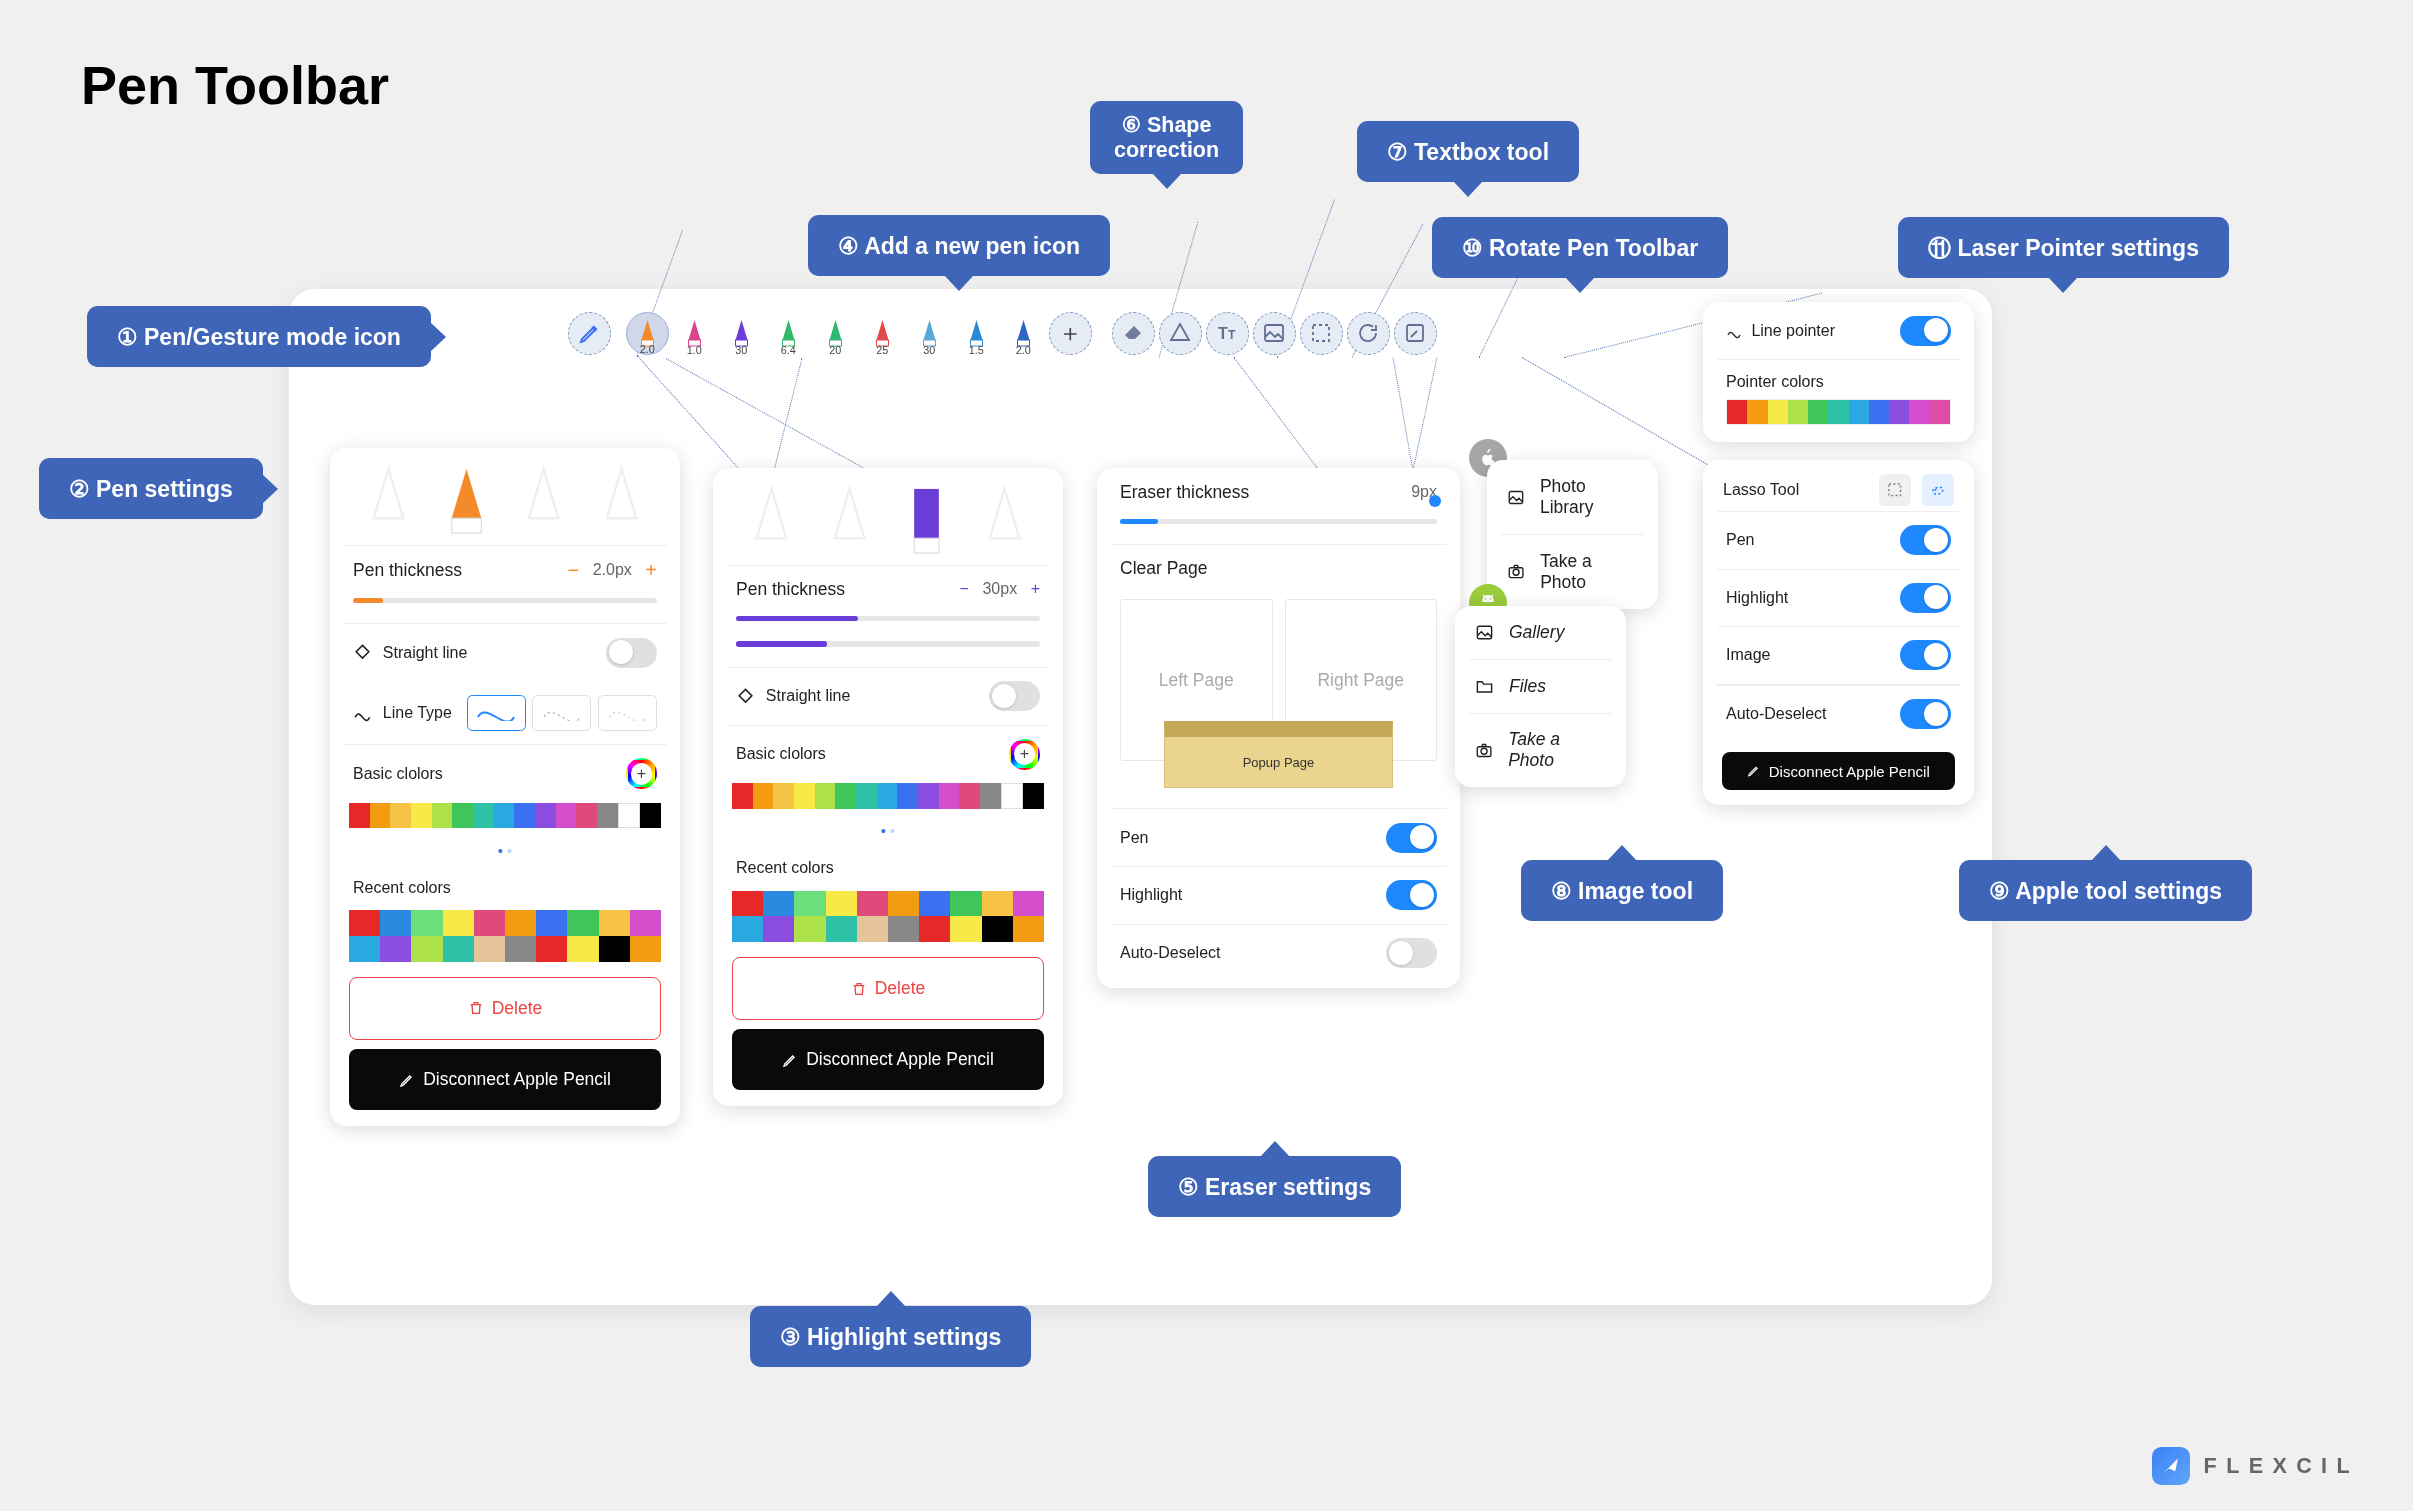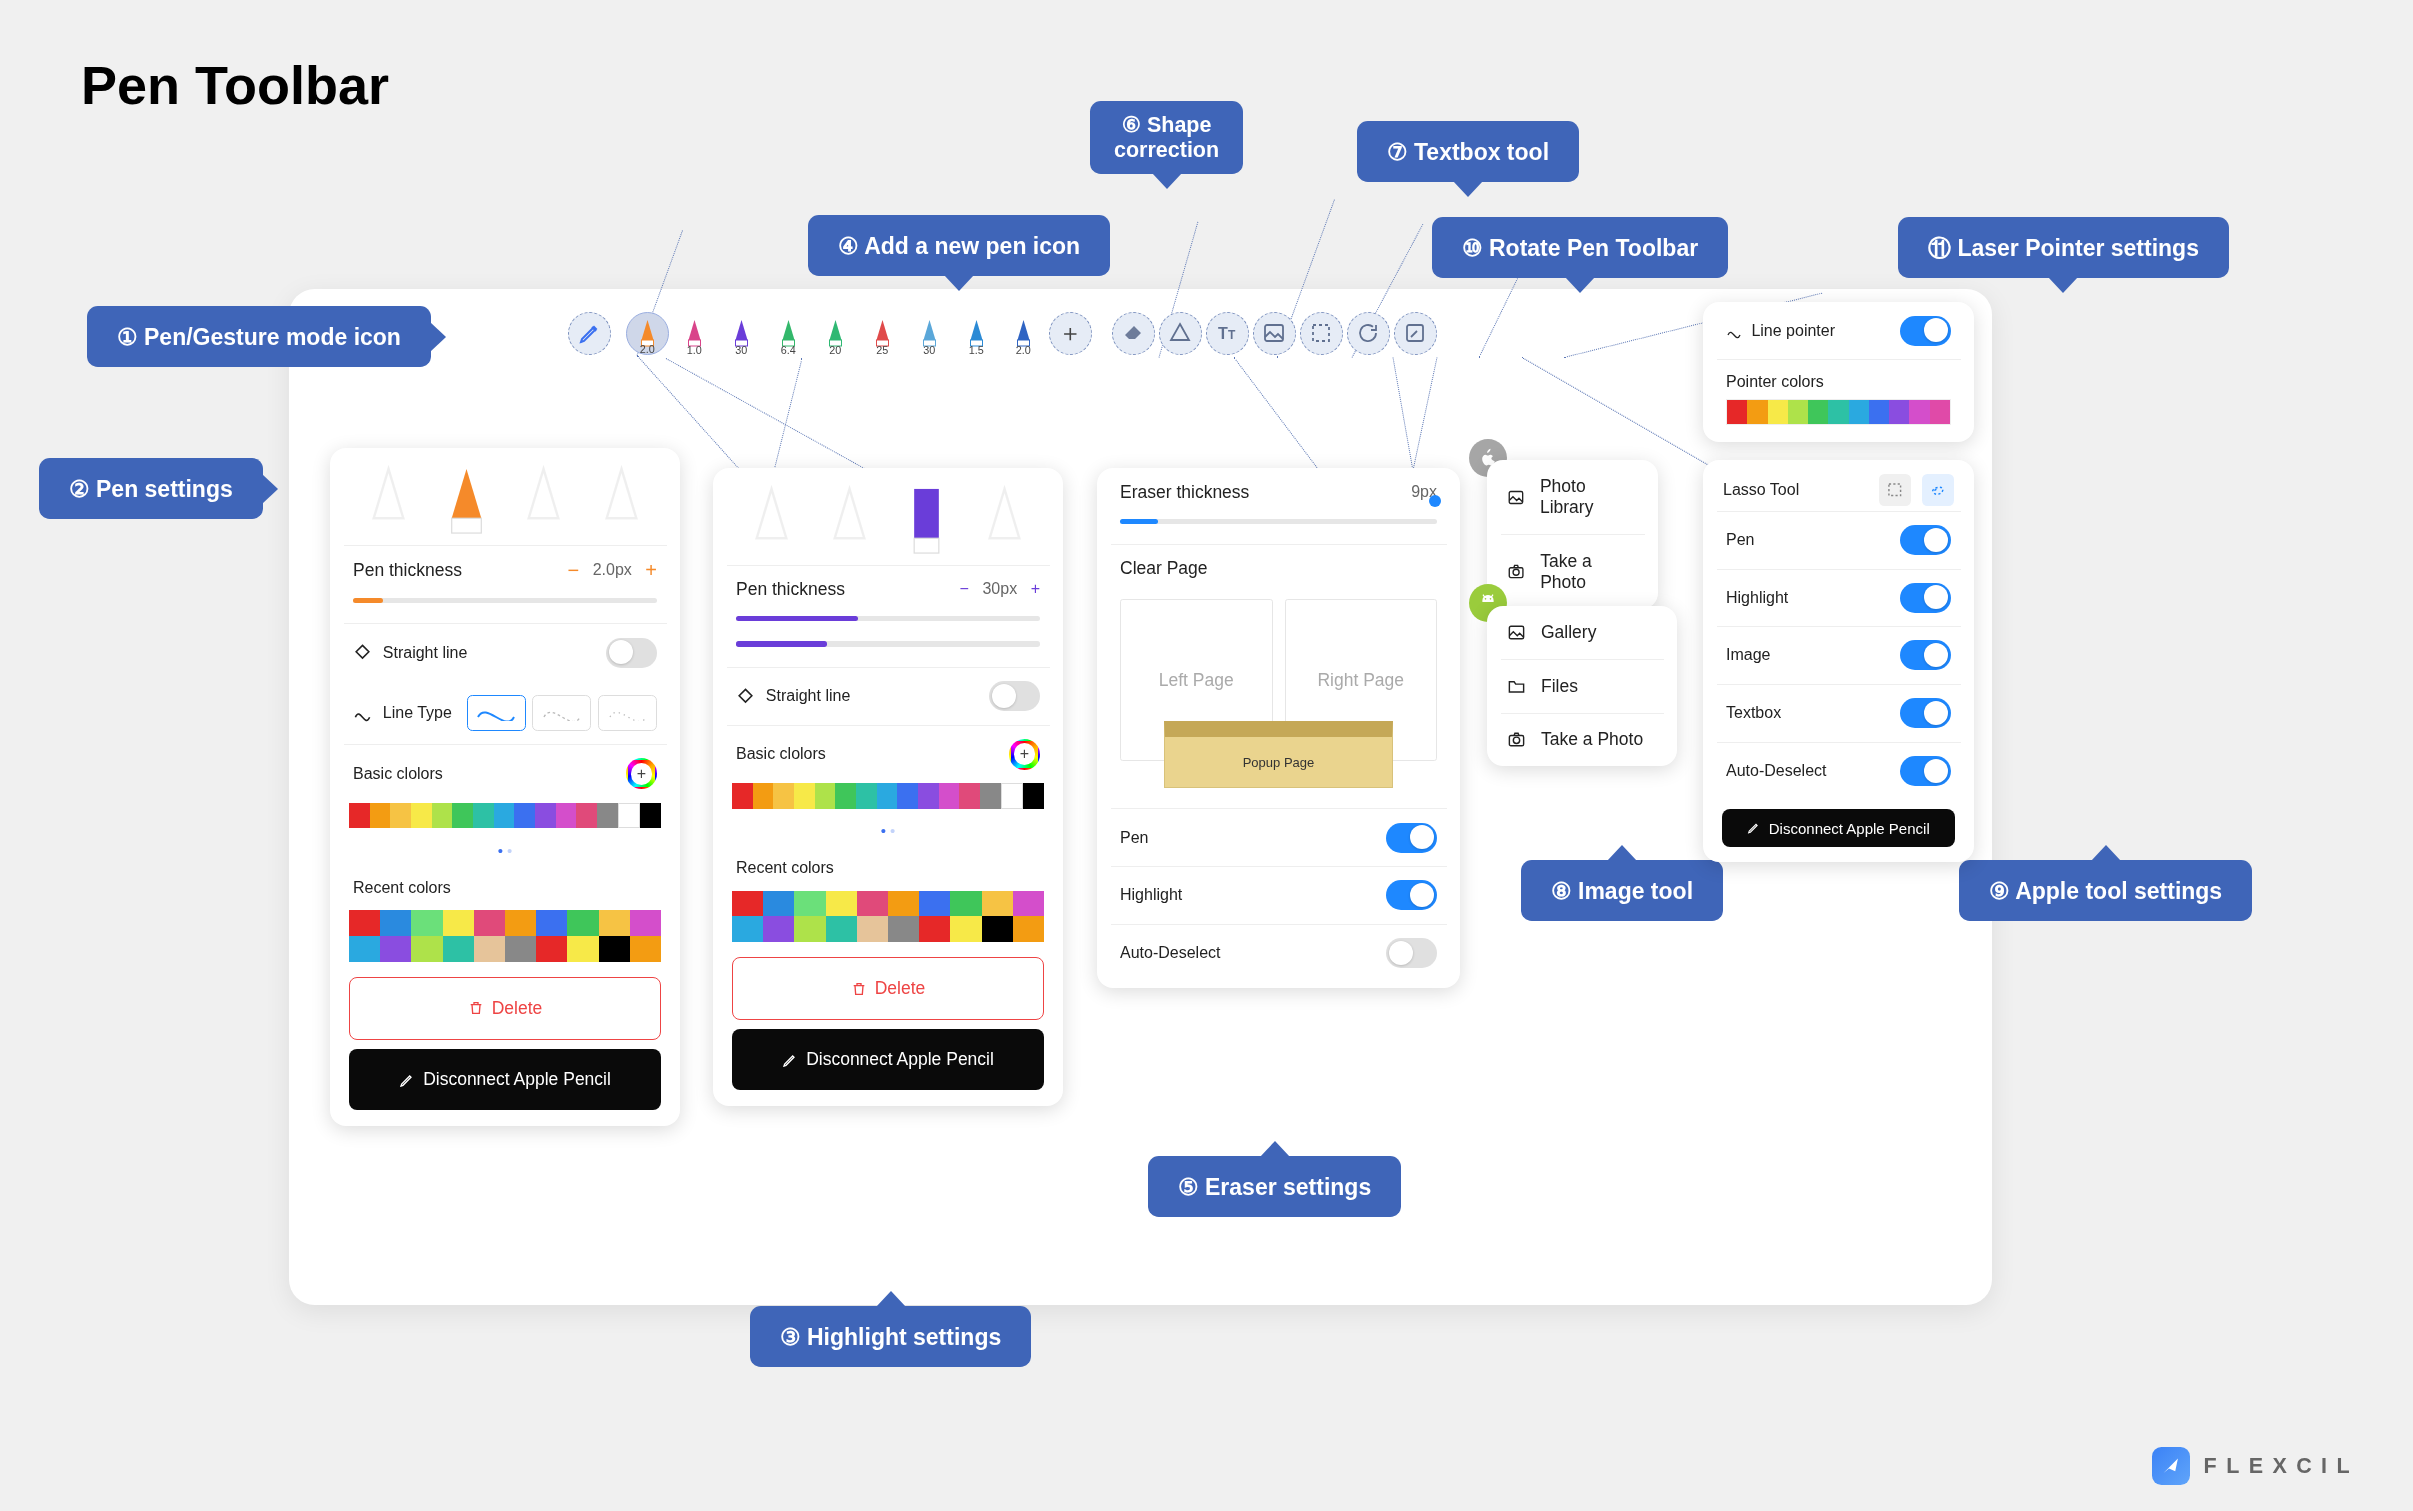--- a/index.html
+++ b/index.html
@@ -568,21 +568,21 @@
     </div>
   </div>
 
   <div class="os-badge" style="left:1469px; top:584px; background:#9acc3c;">
     <svg width="20" height="20" viewBox="0 0 24 24" fill="#fff">
         <path d="M6 9a6 6 0 0112 0v1H6zM8 5l-2-3M16 5l2-3" stroke="#fff" stroke-width="1.5" fill="#fff"></path>
         <circle cx="9" cy="7" r="1" fill="#9acc3c"></circle>
         <circle cx="15" cy="7" r="1" fill="#9acc3c"></circle>
       </svg>
   </div>
-  <div class="panel" style="left:1487px; top:606px; width:190px;">
+  <div class="panel" style="left:1455px; top:606px; width:171px;font-style:italic;">
     <div class="image-panel-row">
       <svg width="19" height="19" viewBox="0 0 24 24" fill="none" stroke="#222" stroke-width="1.8">
           <rect x="3" y="4" width="18" height="16" rx="2"></rect>
           <path d="M3 16l5-5 5 5 3-3 5 5"></path>
         </svg>
       <span>Gallery</span>
     </div>
     <div class="panel-divider"></div>
     <div class="image-panel-row">
       <svg width="19" height="19" viewBox="0 0 24 24" fill="none" stroke="#222" stroke-width="1.8">
@@ -663,26 +663,20 @@
         </div>
       </div>
     <div class="panel-divider"></div>
     <div class="panel-row">
         <span>Image</span>
         <div class="toggle on">
           <div class="knob"></div>
         </div>
       </div>
     <div class="panel-divider"></div>
-    <div class="panel-row">
-        <span>Textbox</span>
-        <div class="toggle on">
-          <div class="knob"></div>
-        </div>
-      </div>
     <div class="panel-divider"></div>
     <div class="panel-row">
         <span>Auto-Deselect</span>
         <div class="toggle on">
           <div class="knob"></div>
         </div>
       </div>
     <div class="btn btn-black" style="font-size:15px; padding:10.8px;">
       <svg width="13.5" height="13.5" viewBox="0 0 24 24" fill="none" stroke="#fff" stroke-width="2">
           <path d="M3 21l3-1L18 8l-2-2L4 18l-1 3z"></path>

